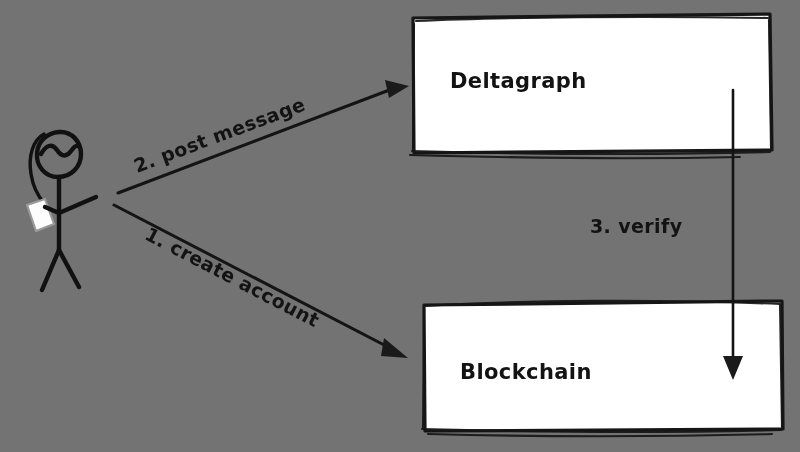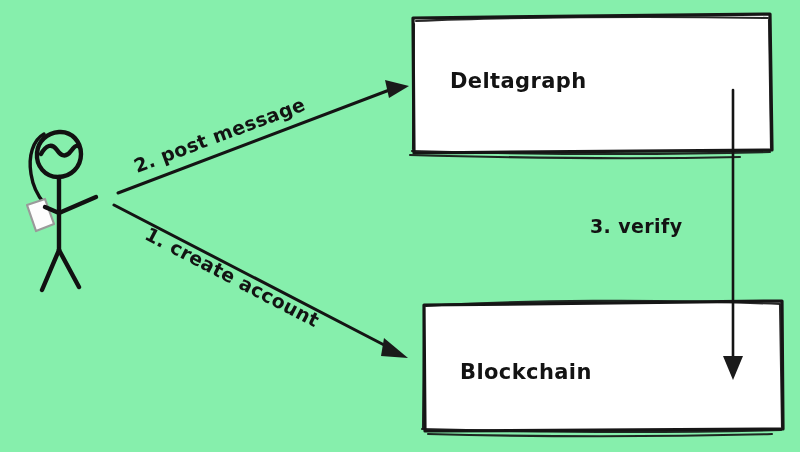--- a/index.html
+++ b/index.html
@@ -11,21 +11,21 @@
   body {
     width: 800px;
     height: 452px;
     overflow: hidden;
     font-family: "DejaVu Sans", sans-serif;
   }
   #diagram-root {
     position: relative;
     width: 800px;
     height: 452px;
-    background: #86efac;
+    background: #737373;
   }
   #diagram-svg {
     position: absolute;
     top: 0;
     left: 0;
     width: 800px;
     height: 452px;
     display: block;
   }
   .ink-fill {

